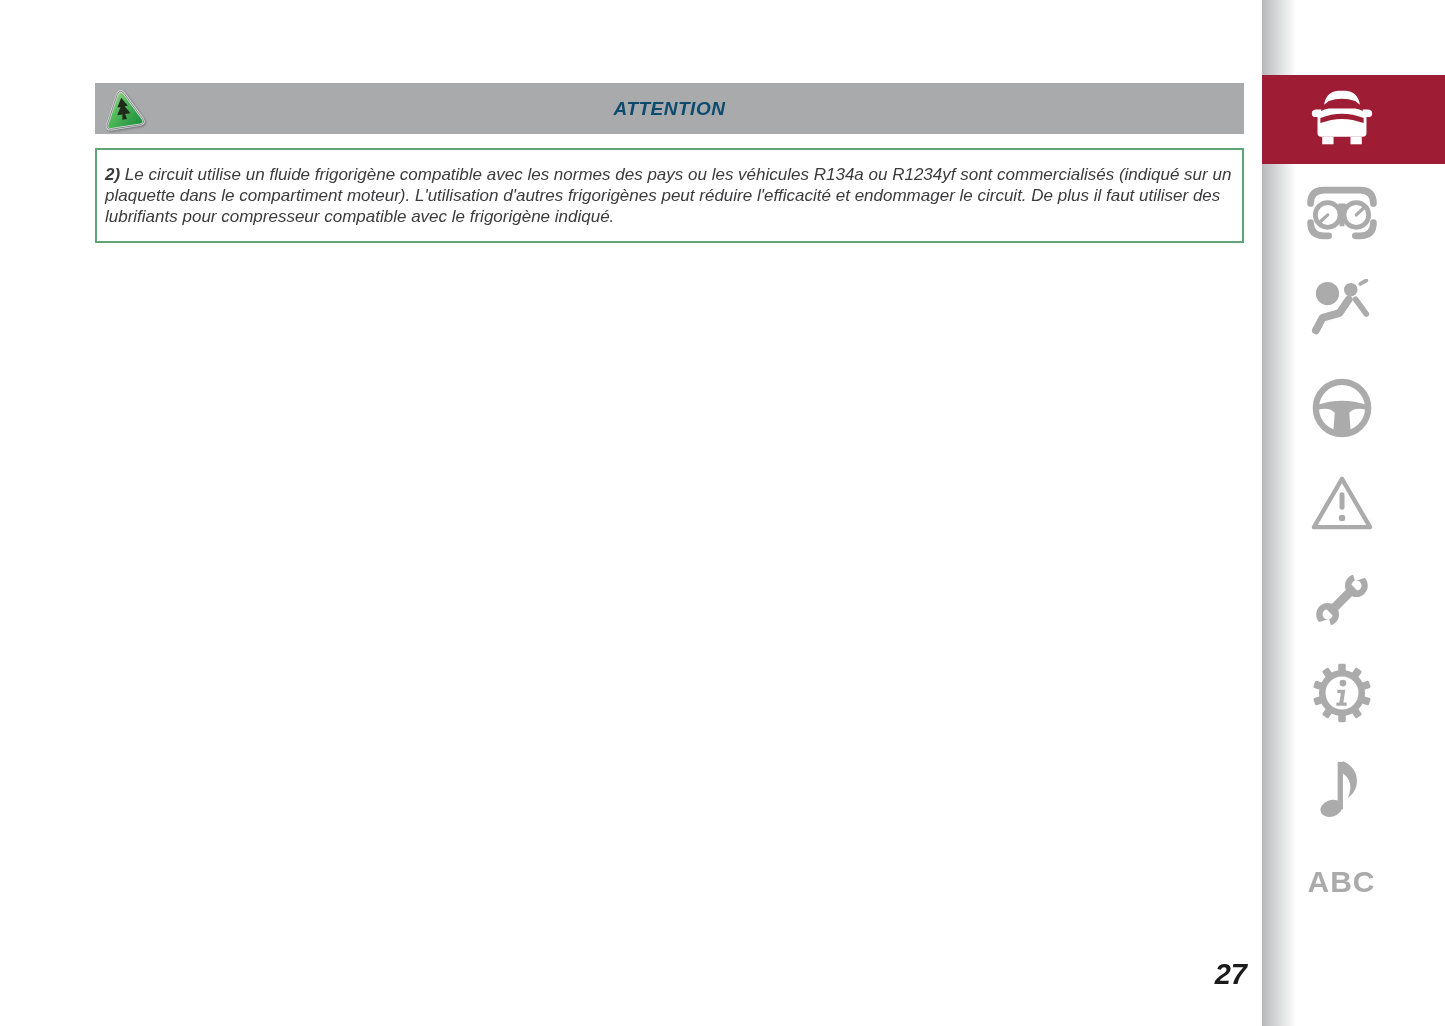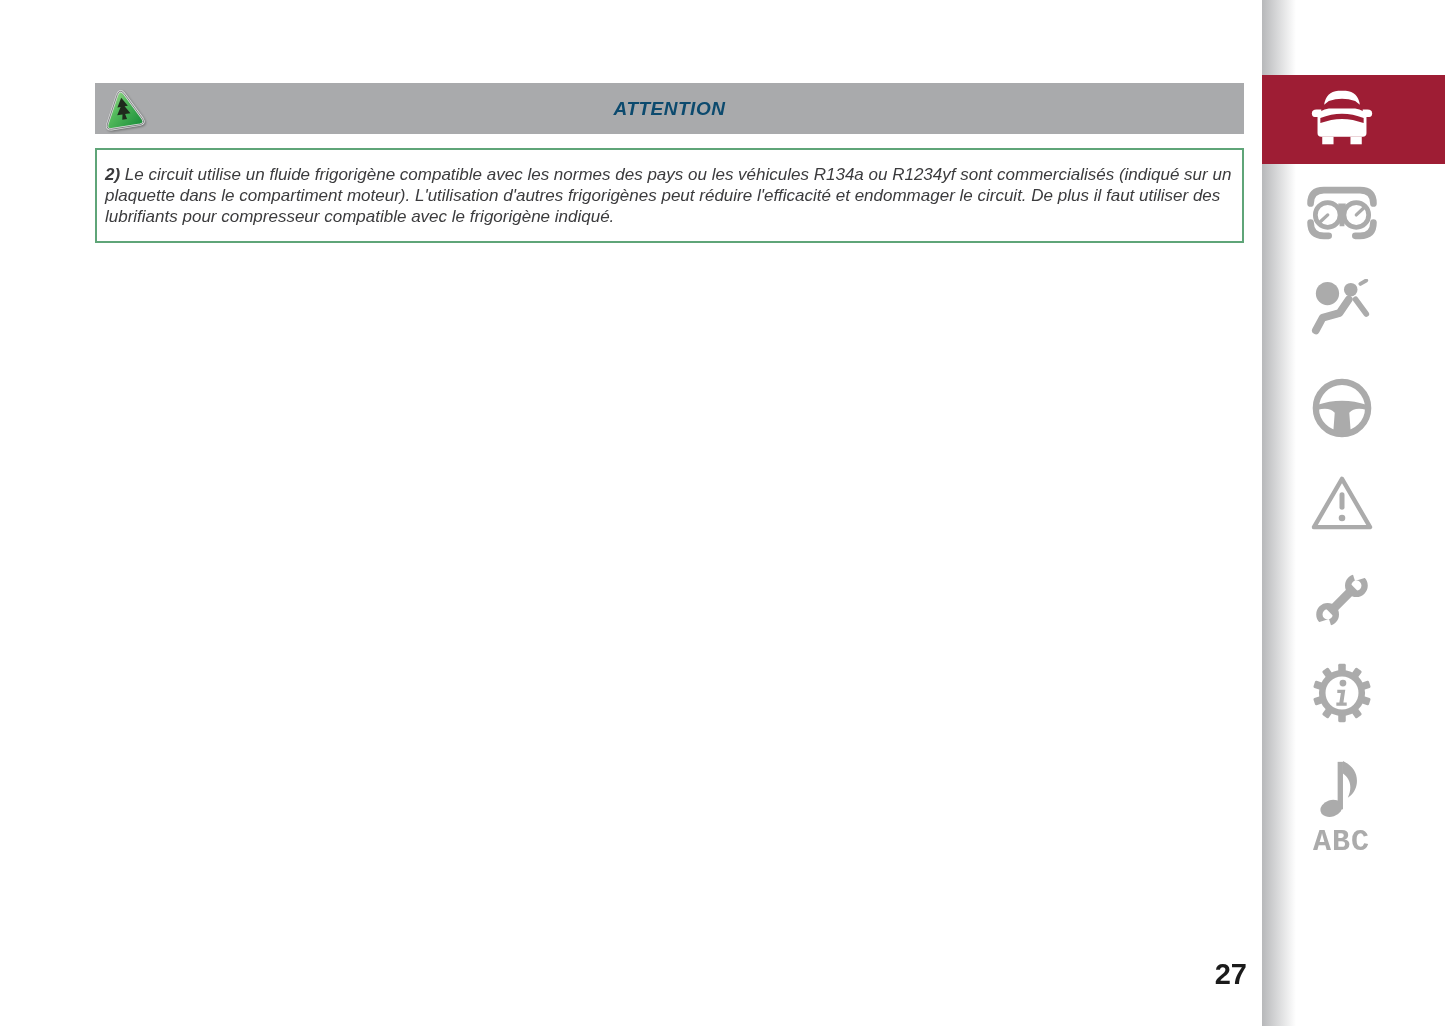--- a/index.html
+++ b/index.html
@@ -13,39 +13,39 @@
           letter-spacing:.5px;}
   .env-badge{position:absolute;left:5px;top:3px;width:46px;height:46px;
           filter:drop-shadow(1px 1px 1px rgba(0,0,0,.35));}
 
   .note-box{position:absolute;left:95px;top:148px;width:1149px;min-height:95px;
           border:2px solid #5fa578;box-sizing:border-box;padding:14px 0 12px 8px;
           font-style:italic;font-size:17px;line-height:21px;color:#3b3b3d;}
   .note-box .num{font-weight:bold;}
 
   .page-number{position:absolute;left:1120px;top:958px;width:127px;text-align:right;
-          font-weight:bold;font-size:29px;color:#1b1b1b;}
+          font-weight:bold;font-style:italic;font-size:29px;color:#1b1b1b;}
 
   
   .edge-shadow{position:absolute;left:1262px;top:0;width:34px;height:1026px;
           background:linear-gradient(to right,#b7b8ba,#ffffff);}
   .red-band{position:absolute;left:1262px;top:75px;width:183px;height:89px;
           background:#9e1d34;}
   .tab{position:absolute;left:1262px;width:183px;height:80px;display:flex;
           align-items:center;justify-content:center;padding-right:24px;
           box-sizing:border-box;cursor:pointer;}
   .tab-car{top:79px;}
   .tab-dashboard{top:175px;}
   .tab-airbag{top:272px;}
   .tab-steering{top:370px;}
   .tab-warning{top:465px;}
   .tab-wrench{top:562px;}
   .tab-gear{top:655px;}
   .tab-music{top:750px;}
-  .tab-abc{top:802px;font-family:Liberation Mono, monospace;}
+  .tab-abc{top:842px;}
   .abc-label{font-size:30px;font-weight:bold;color:#ababab;letter-spacing:1px;}
 </style>
 </head>
 <body>
 
 <div class="page">
 
   <div class="banner">
     <span class="env-badge">
       <svg width="46" height="46" viewBox="0 0 48 48">

